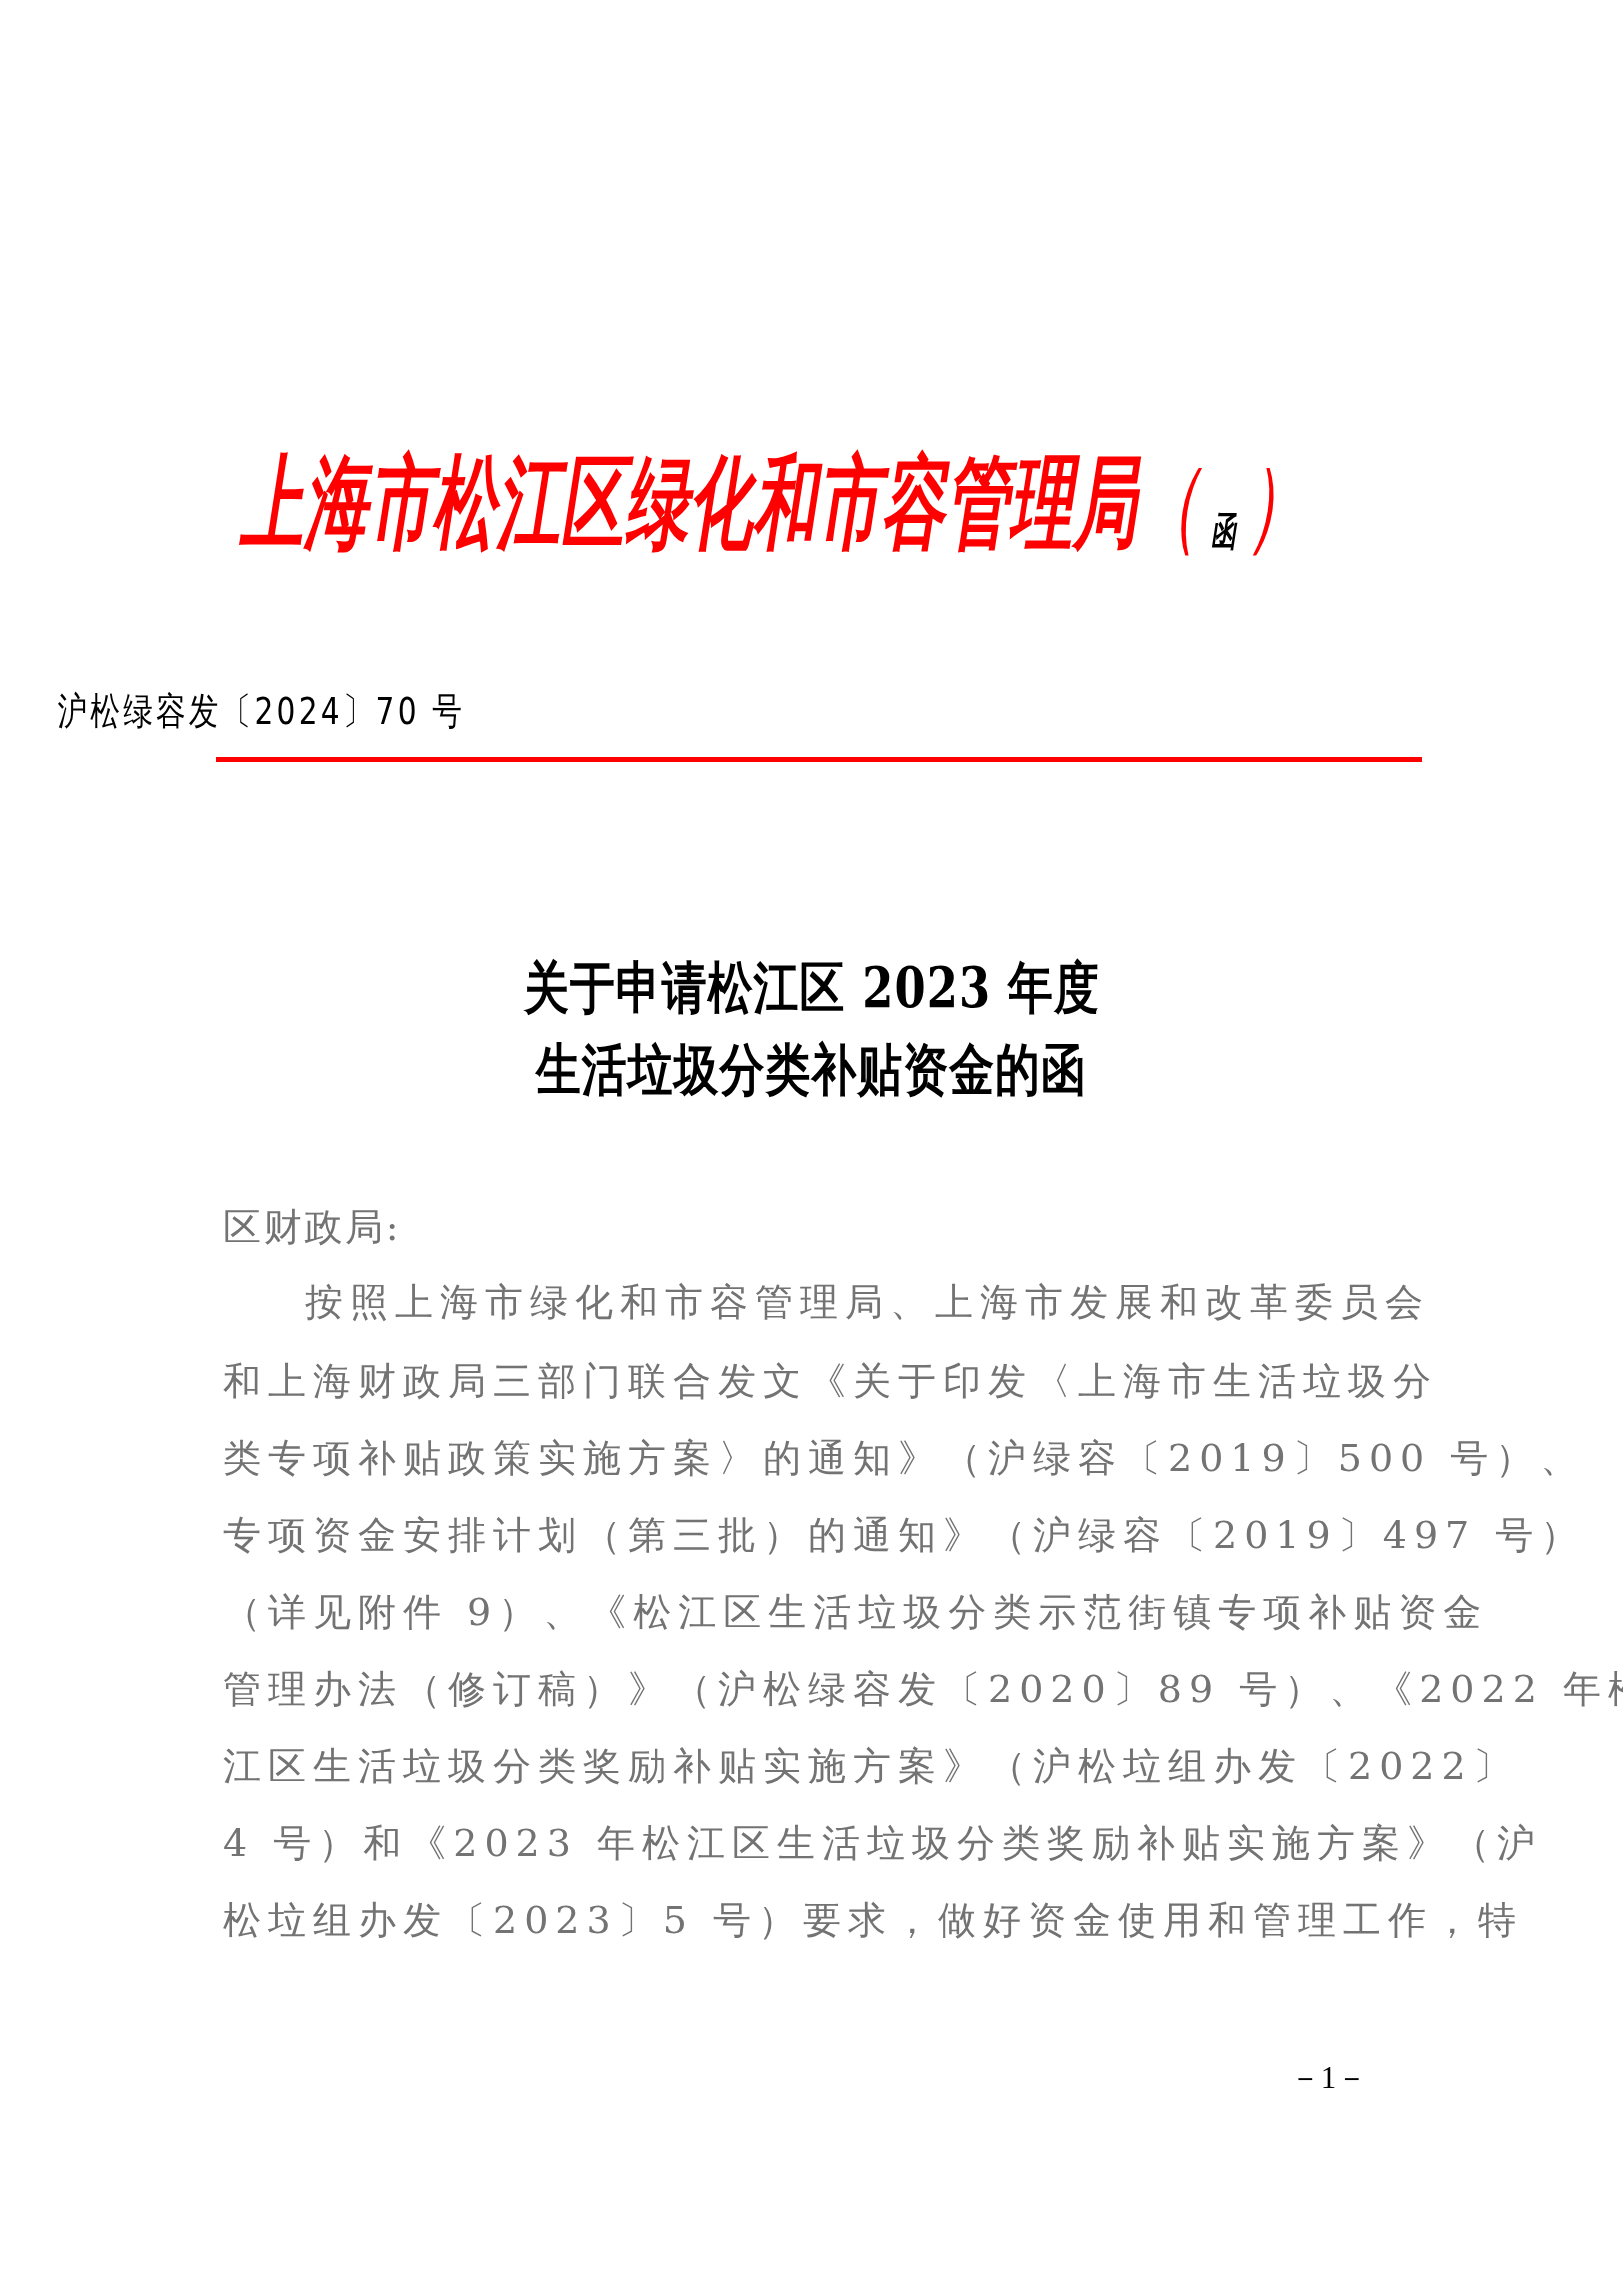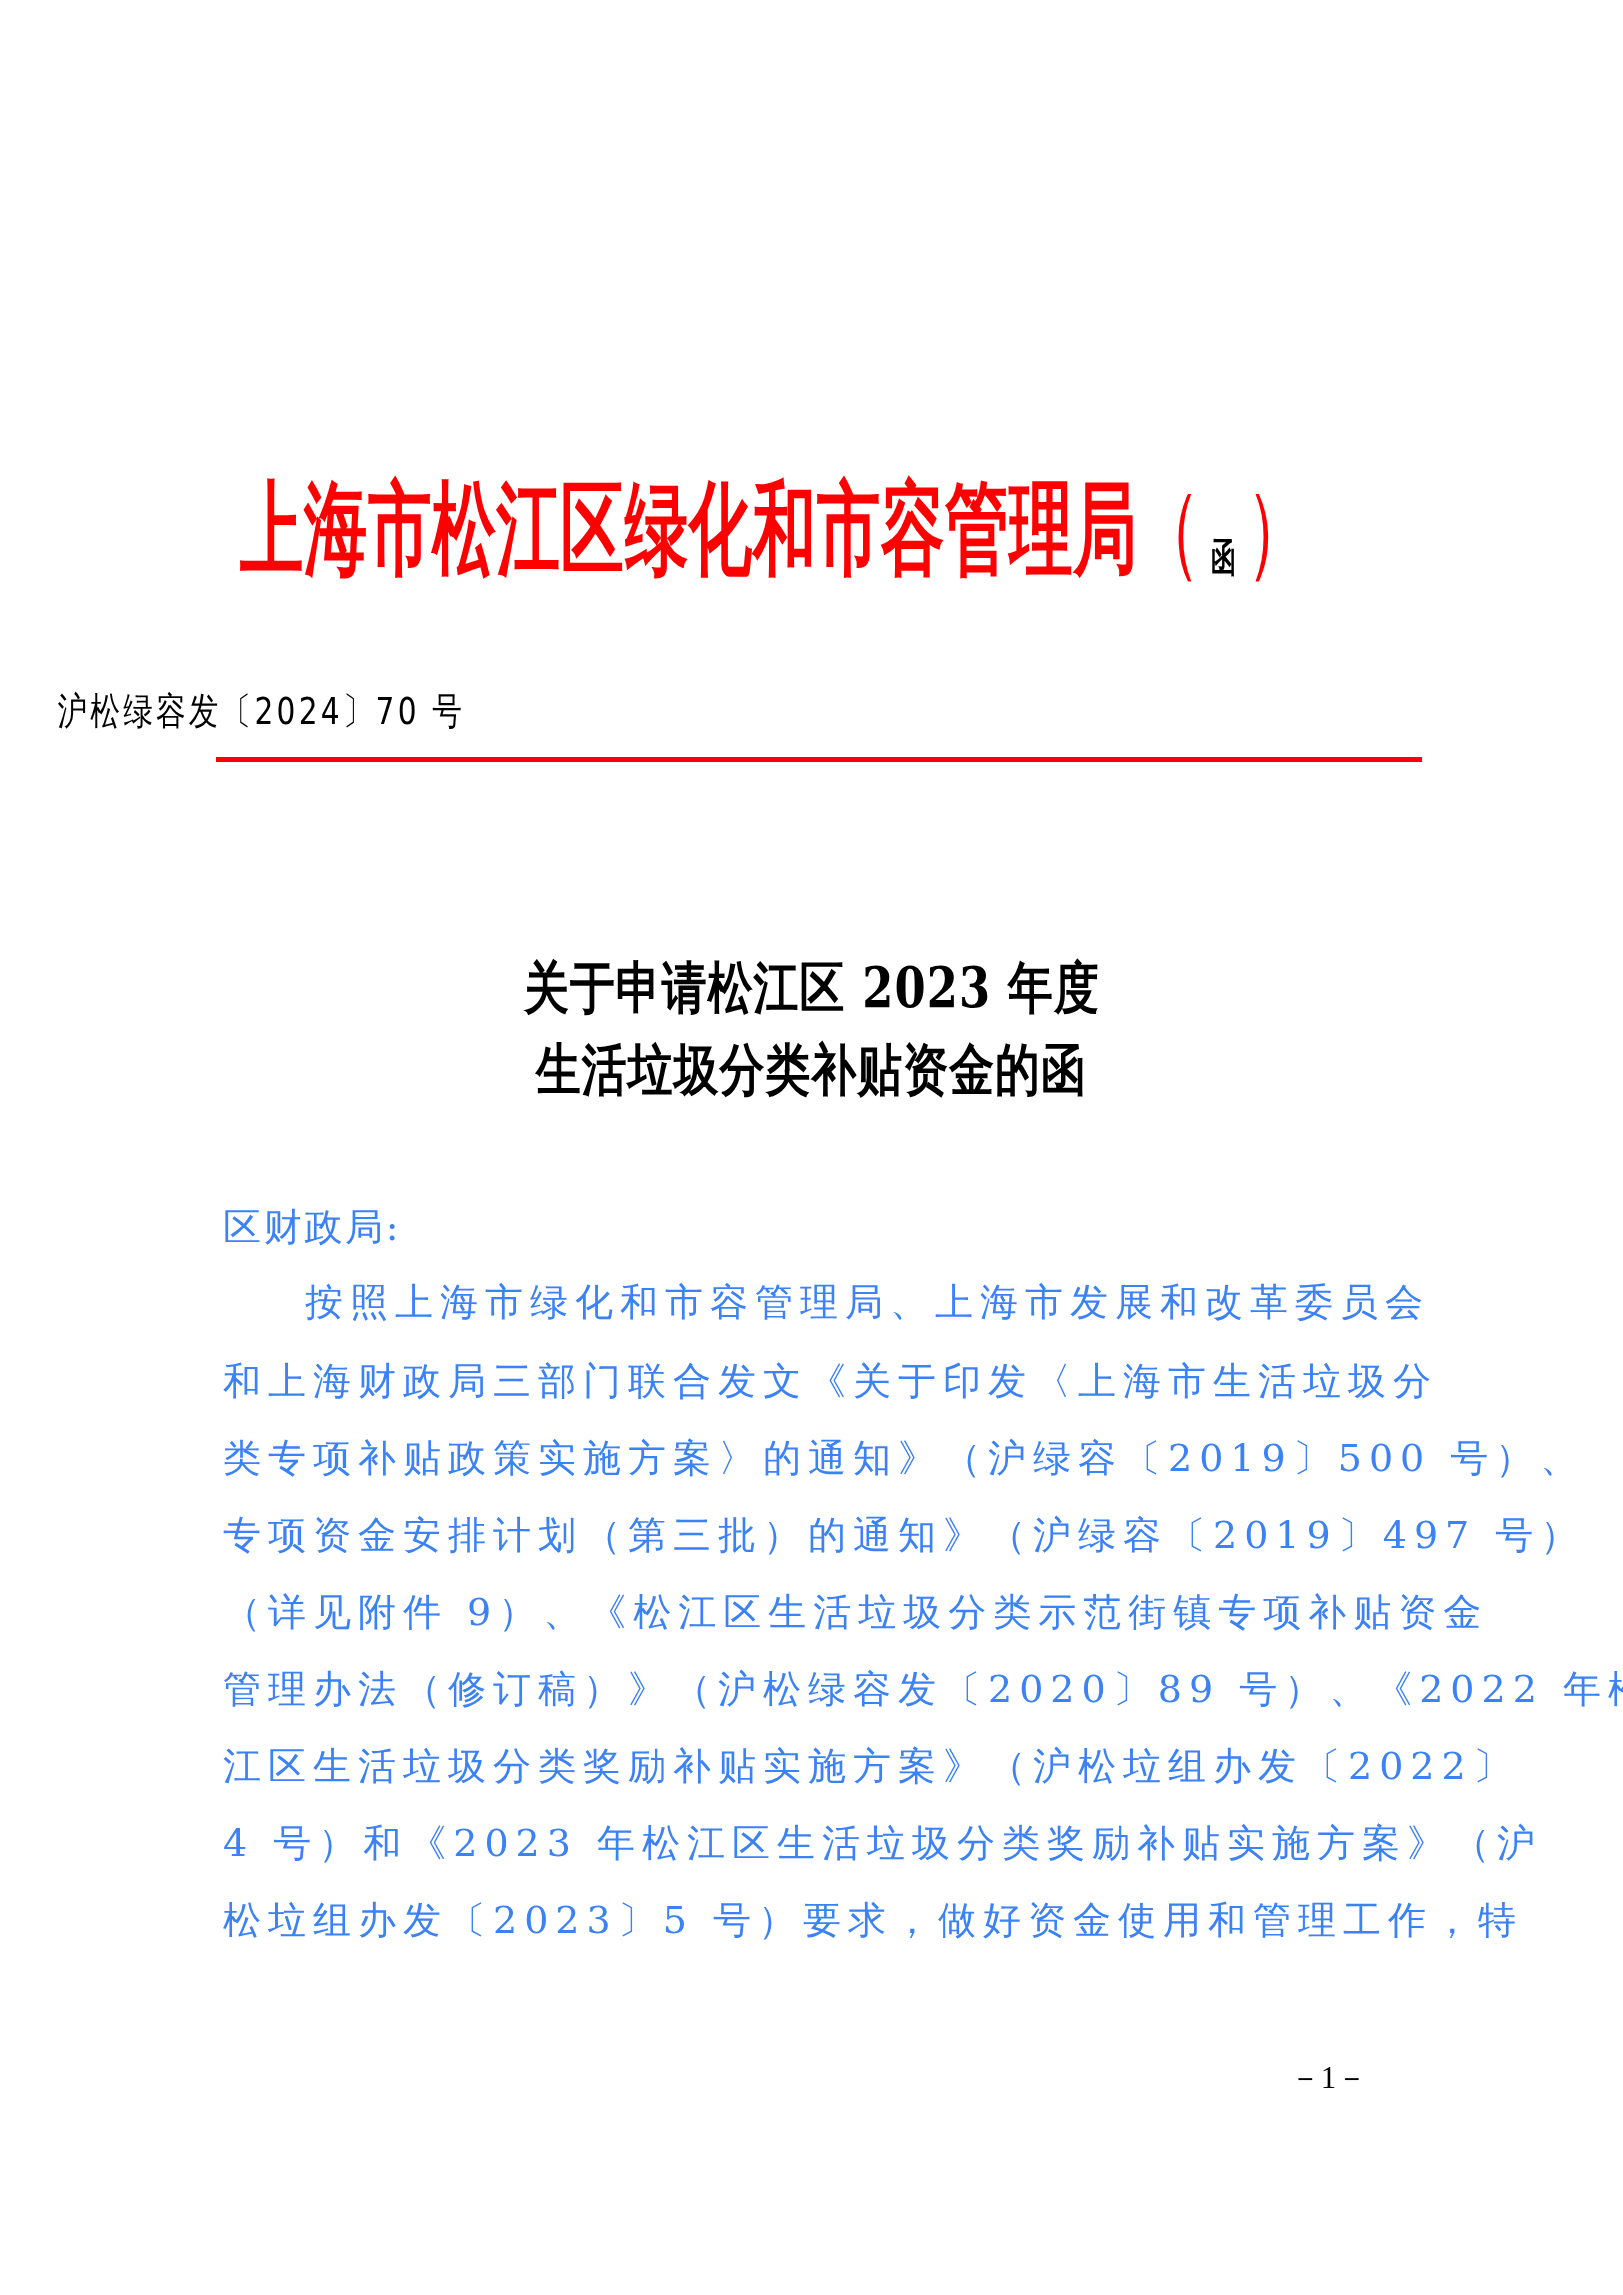--- a/index.html
+++ b/index.html
@@ -19,24 +19,25 @@
       position: absolute;
       left: 0; top: 0;
       width: 1623px;
       height: 2295px;
       background: #ffffff;
     }
     
     .masthead {
       position: absolute;
       left: 240px;
-      top: 470px;
+      top: 444px;
       width: 1172px;
       height: 116px;
       white-space: nowrap;
+      font-style: italic;
     }
     .masthead-inner {
       display: inline-block;
       transform-origin: left top;
       transform: scaleX(0.62);
       line-height: 116px;
       font-family: "DejaVu Serif", "Liberation Serif", serif;
       font-weight: bold;
       font-size: 102px;
       color: #ff0000;
@@ -112,21 +113,21 @@
       top: 1189px;
       width: 1185px;
     }
     .line {
       height: 77px;
       line-height: 77px;
       white-space: nowrap;
       font-family: "DejaVu Serif", "Liberation Serif", serif;
       font-size: 38px;
       letter-spacing: 7px;
-      color: #3b82f6;
+      color: #737373;
       overflow: visible;
     }
     .line.indent {
       padding-left: 82px;
       font-family: Liberation Mono, monospace;
     }
     .salutation {
       letter-spacing: 2.7px;
     }
     

